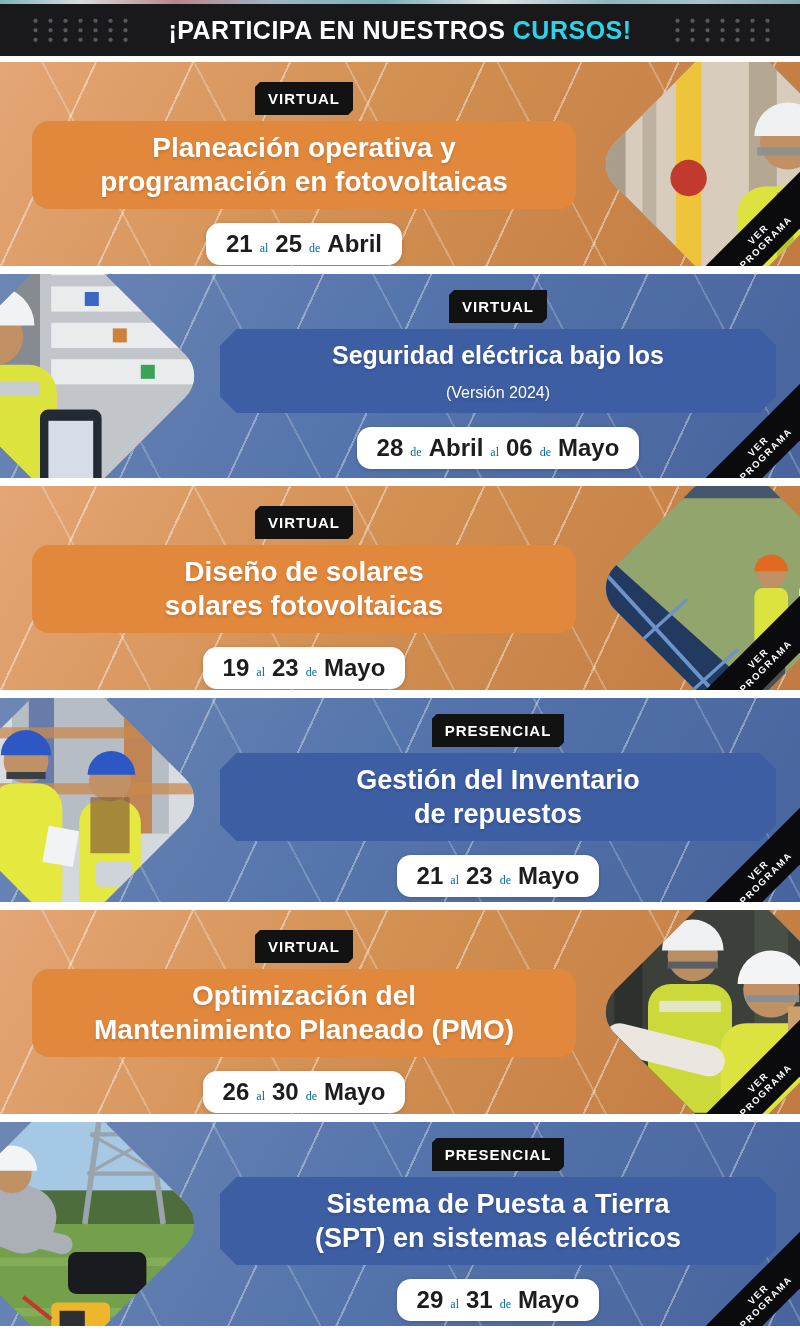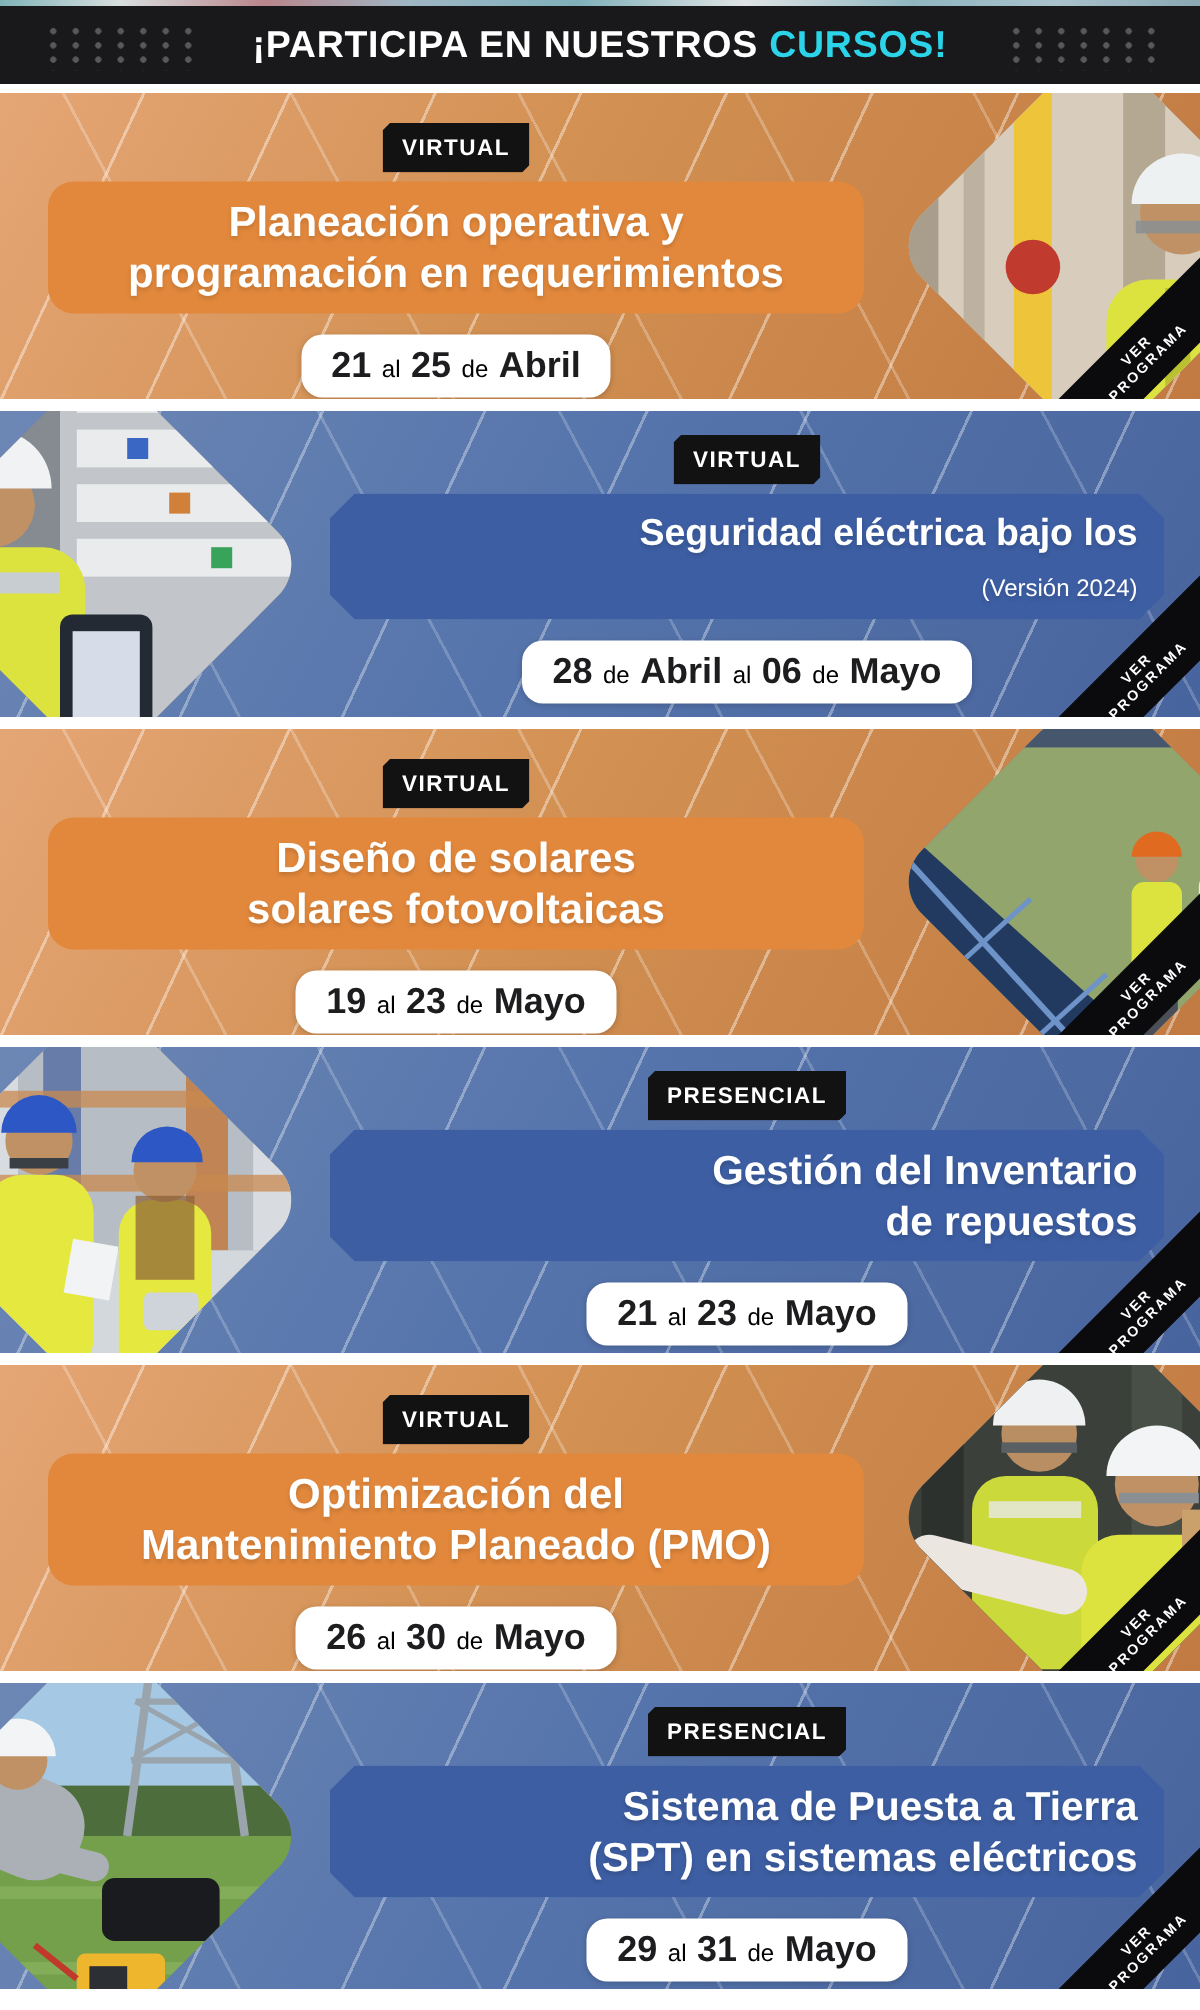--- a/index.html
+++ b/index.html
@@ -31,30 +31,30 @@
   .card.orange .content{left:8px;width:592px;padding-top:20px;}
   .card.blue   .content{right:12px;width:580px;padding-top:16px;}
 
   .badge{background:#121212;color:#ffffff;font-weight:bold;font-size:15px;letter-spacing:1px;padding:8px 13px;z-index:3;
     clip-path:polygon(5px 0,100% 0,100% calc(100% - 5px),calc(100% - 5px) 100%,0 100%,0 5px);}
 
   .titlebox{margin-top:6px;width:92%;box-sizing:border-box;text-align:center;color:#ffffff;font-weight:bold;
     padding:10px 18px;text-shadow:0 2px 3px rgba(0,0,0,.14);}
   .card.orange .titlebox{background:#e2883c;border-radius:17px;}
   .card.blue .titlebox{background:#3d5ea3;width:96%;
-    clip-path:polygon(17px 0,calc(100% - 17px) 0,100% 17px,100% calc(100% - 17px),calc(100% - 17px) 100%,17px 100%,0 calc(100% - 17px),0 17px);text-align:right;}
+    clip-path:polygon(17px 0,calc(100% - 17px) 0,100% 17px,100% calc(100% - 17px),calc(100% - 17px) 100%,17px 100%,0 calc(100% - 17px),0 17px);}
   .tline{font-size:28px;line-height:34px;white-space:nowrap;}
   .card.blue .tline{font-size:27px;line-height:34px;}
   .card.c2 .tline{font-size:25px;line-height:32px;}
   .subtitle{font-size:16px;font-weight:normal;line-height:20px;margin-top:12px;}
 
   .datepill{margin-top:14px;background:#ffffff;border-radius:14px;padding:7px 20px;display:inline-flex;align-items:baseline;gap:7px;
     box-shadow:0 1px 4px rgba(0,0,0,.18);color:#1d1d1f;white-space:nowrap;}
   .db{font-weight:bold;font-size:24px;}
-  .ds{font-weight:500;font-size:16px;color:#000000;}
+  .ds{font-weight:500;font-size:12px;color:#0369a1;font-family:Liberation Serif, serif;}
 
   
   .photo{position:absolute;top:50%;width:196px;height:196px;margin-top:-98px;border-radius:30px;overflow:hidden;
     transform:rotate(45deg);z-index:2;background:#888;}
   .card.orange .photo{right:-30px;}
   .card.blue   .photo{left:-30px;}
   .scene{position:absolute;left:50%;top:50%;width:280px;height:280px;transform:translate(-50%,-50%) rotate(-45deg);}
   .scene svg{width:100%;height:100%;display:block;}
 
   
@@ -77,21 +77,21 @@
   <div class="dots"></div>
 </div>
 
 <div class="page">
 
   <section class="card orange">
     <div class="content">
       <div class="badge">VIRTUAL</div>
       <div class="titlebox">
         <div class="tline">Planeación operativa y</div>
-        <div class="tline">programación en requerimientos</div>
+        <div class="tline">programación en fotovoltaicas</div>
       </div>
       <div class="datepill">
         <span class="db">21</span>
         <span class="ds">al</span>
         <span class="db">25</span>
         <span class="ds">de</span>
         <span class="db">Abril</span>
       </div>
     </div>
     <div class="photo">

